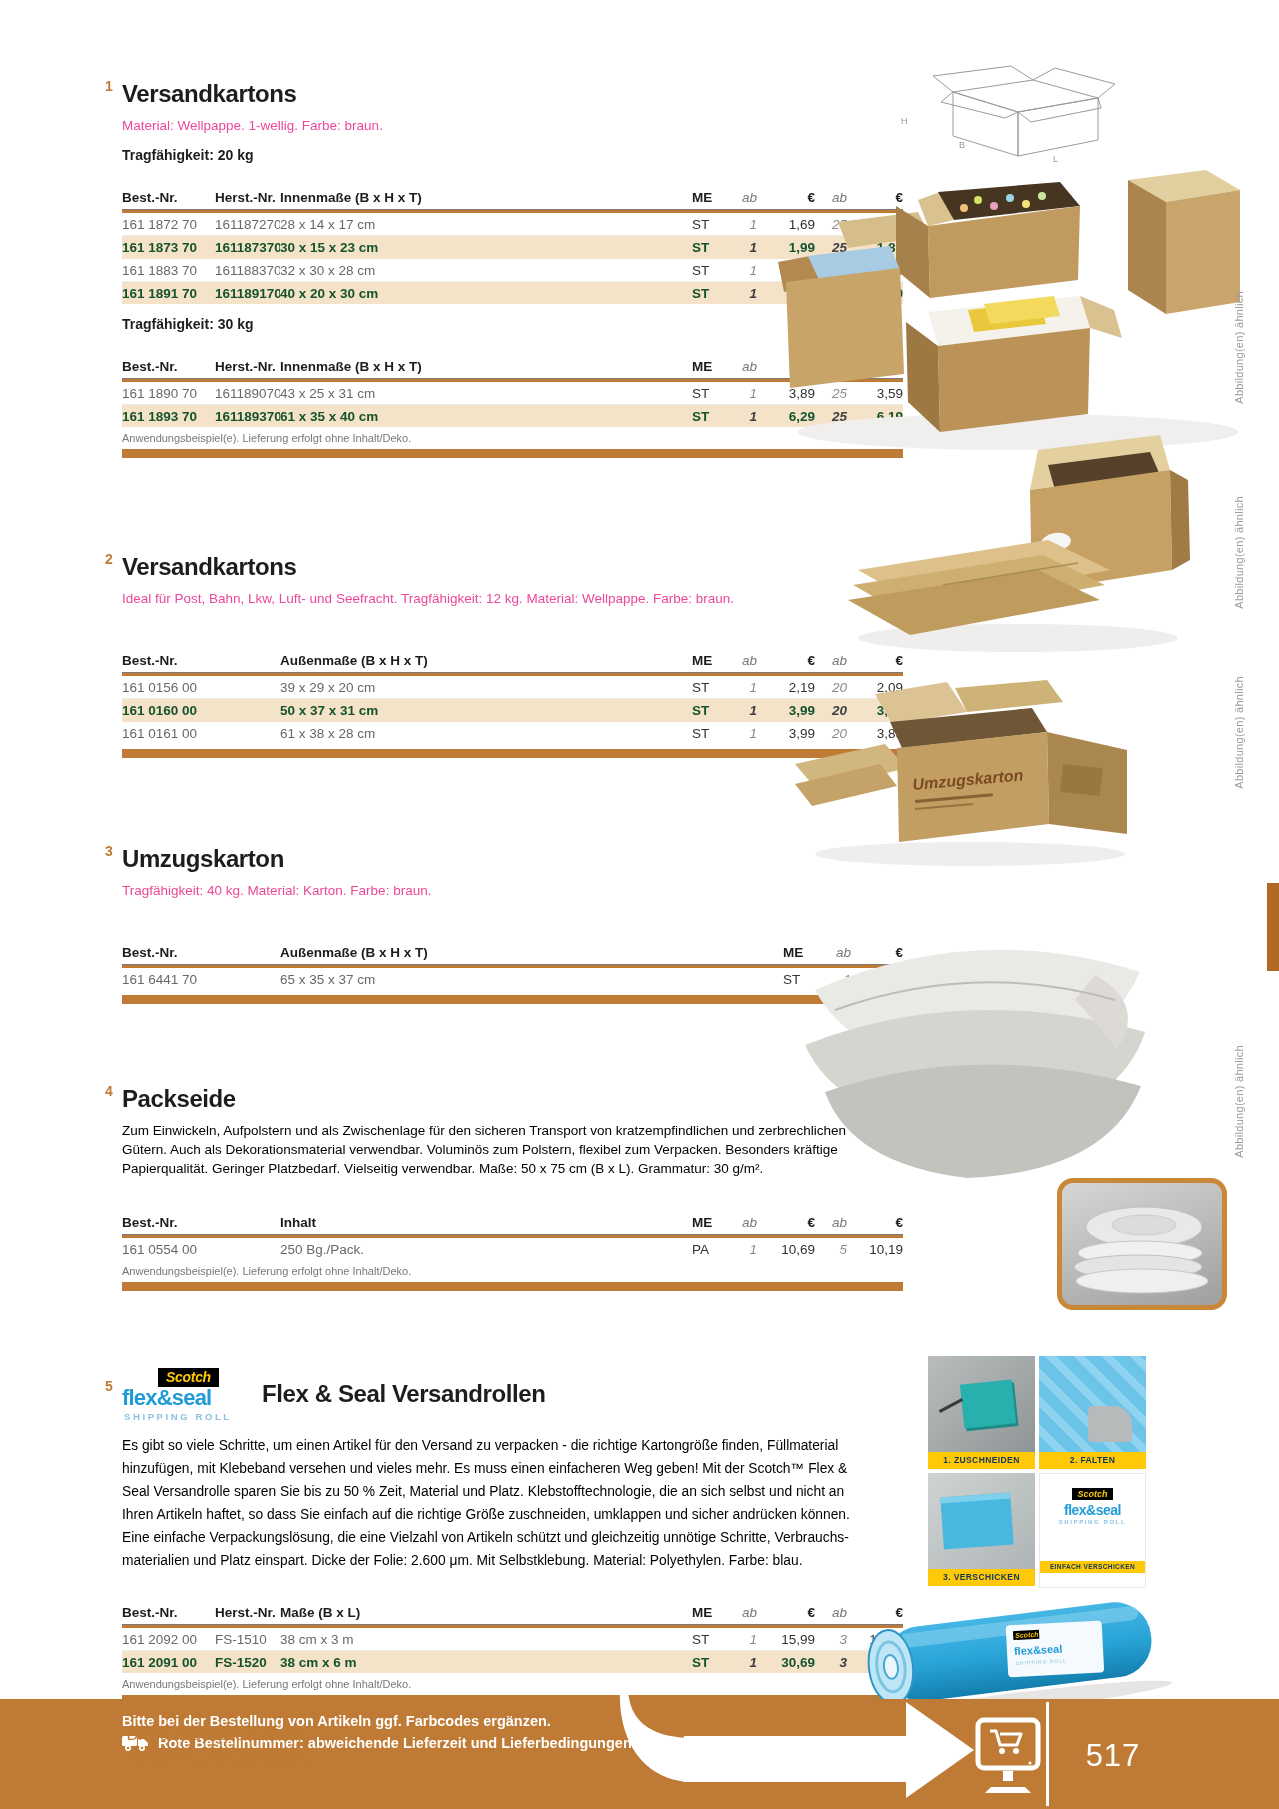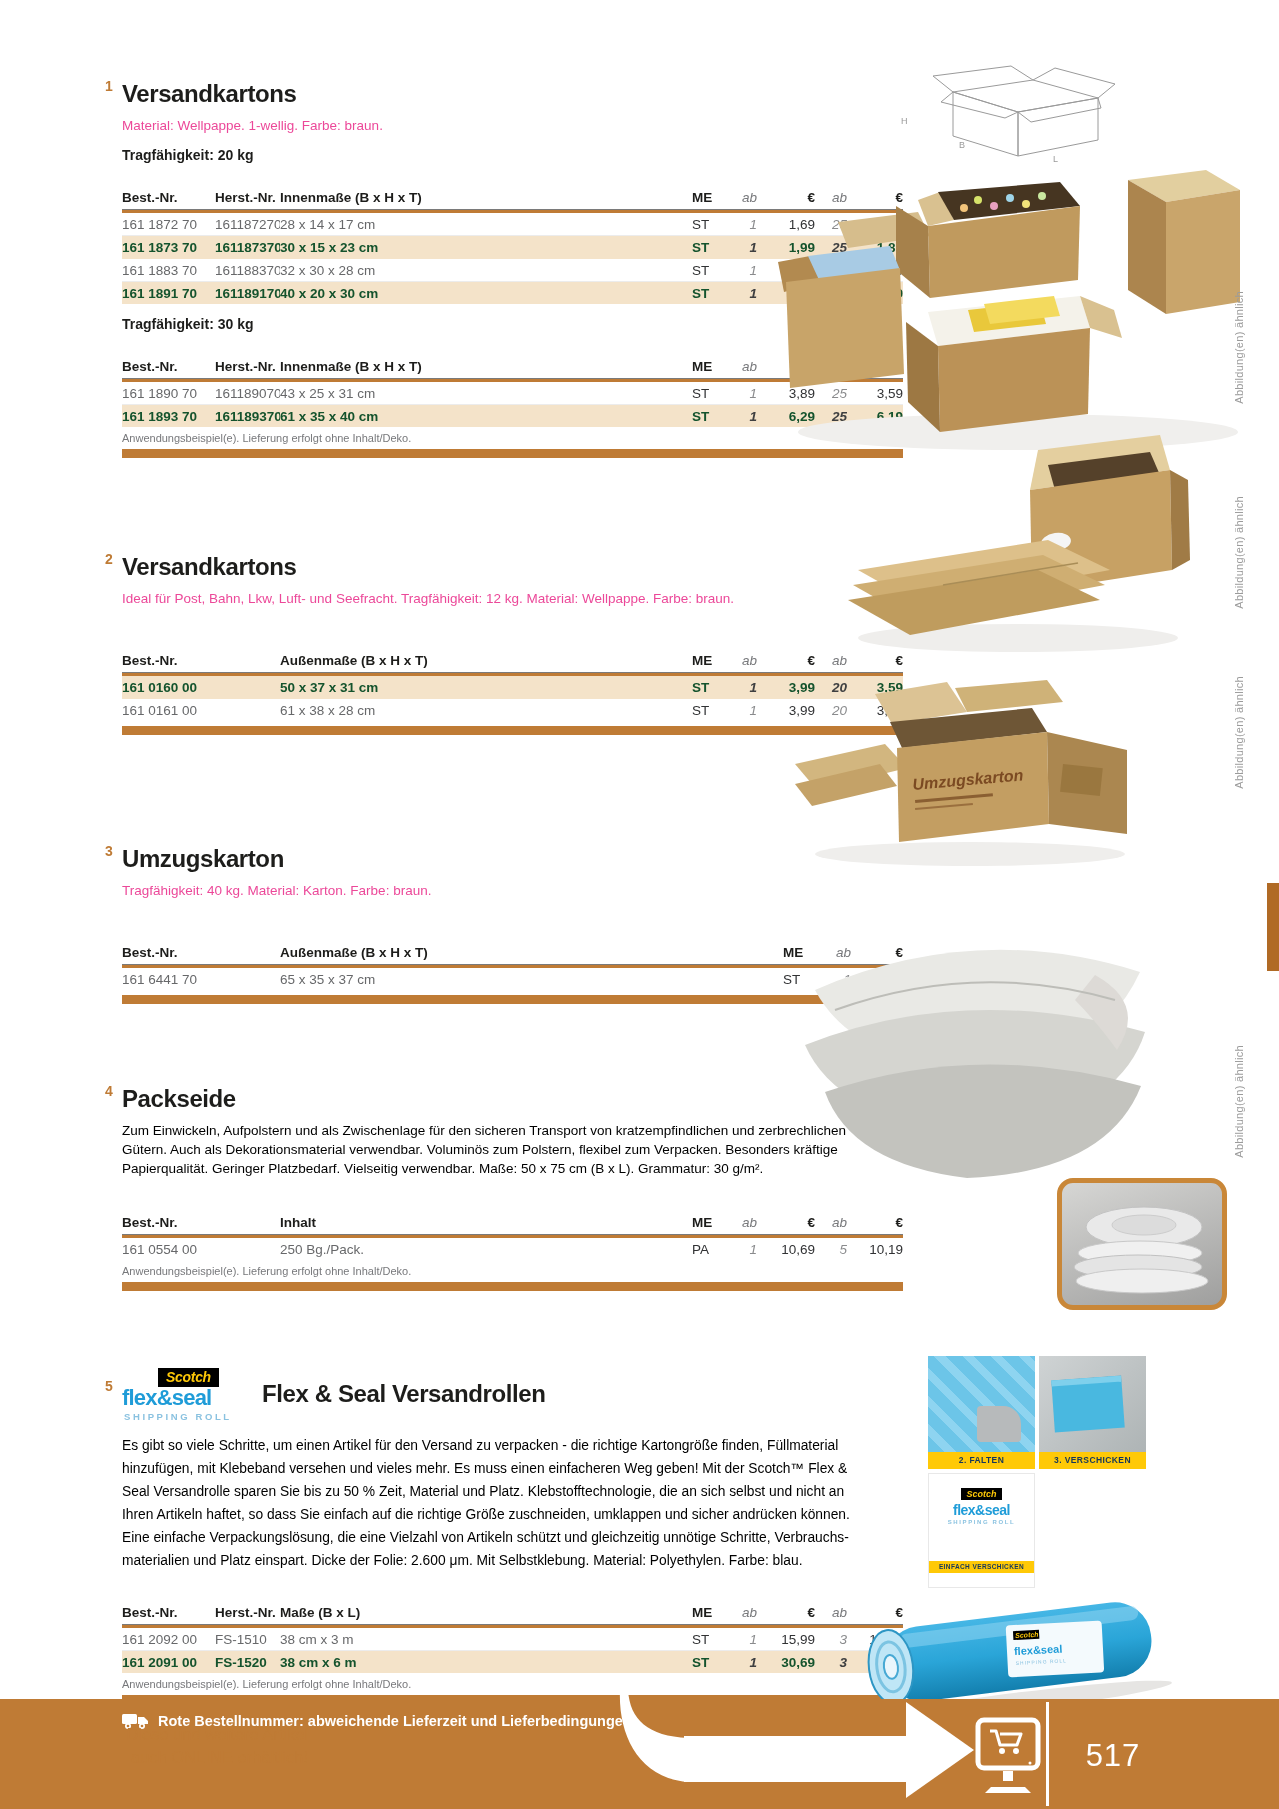--- a/index.html
+++ b/index.html
@@ -233,20 +233,29 @@
               <th class="">Best.-Nr.</th>
               <th class="">Außenmaße (B x H x T)</th>
               <th class="d">ME</th>
               <th class="r i">ab</th>
               <th class="r d">€</th>
               <th class="r i">ab</th>
               <th class="r d">€</th>
             </tr>
           </thead>
           <tbody>
+            <tr>
+              <td class="">161 0156 00</td>
+              <td class="">39 x 29 x 20 cm</td>
+              <td class="d">ST</td>
+              <td class="r i">1</td>
+              <td class="r d">2,19</td>
+              <td class="r i">20</td>
+              <td class="r d">2,09</td>
+            </tr>
             <tr class="hl">
               <td class="">161 0160 00</td>
               <td class="">50 x 37 x 31 cm</td>
               <td class="d">ST</td>
               <td class="r i">1</td>
               <td class="r d">3,99</td>
               <td class="r i">20</td>
               <td class="r d">3,59</td>
             </tr>
             <tr>
@@ -505,20 +514,27 @@
     <svg width="160" height="122" viewBox="0 0 160 122">
       <ellipse cx="82" cy="44" rx="58" ry="20" fill="#e9e9e9" stroke="#c2c2c2"></ellipse>
       <ellipse cx="82" cy="42" rx="32" ry="10" fill="#dcdcdc" stroke="#cccccc"></ellipse>
       <ellipse cx="78" cy="70" rx="62" ry="12" fill="#f0f0f0" stroke="#c8c8c8"></ellipse>
       <ellipse cx="76" cy="84" rx="64" ry="12" fill="#e4e4e4" stroke="#c0c0c0"></ellipse>
       <ellipse cx="80" cy="98" rx="66" ry="12" fill="#efefef" stroke="#c8c8c8"></ellipse>
     </svg>
   </div>
 
   <div class="tiles">
+    <div class="tile">
+      <div class="tphoto t1">
+          <div class="book"></div>
+          <div class="scis"></div>
+        </div>
+      <div class="cap">1. ZUSCHNEIDEN</div>
+    </div>
     <div class="tile">
       <div class="tphoto t2">
           <div class="fold"></div>
         </div>
       <div class="cap">2. FALTEN</div>
     </div>
     <div class="tile">
       <div class="tphoto t3">
           <div class="pkg"></div>
         </div>
@@ -561,20 +577,21 @@
 
   <span class="side" style="top:291px">Abbildung(en) ähnlich</span>
   <span class="side" style="top:496px">Abbildung(en) ähnlich</span>
   <span class="side" style="top:676px">Abbildung(en) ähnlich</span>
   <span class="side" style="top:1045px">Abbildung(en) ähnlich</span>
 
   <div class="edge-tab"></div>
 
   <div class="footer">
     <div class="flines">
+      <div>Bitte bei der Bestellung von Artikeln ggf. Farbcodes ergänzen.</div>
       <div class="fline4">
         <svg width="28" height="18" viewBox="0 0 28 18">
           <rect x="0" y="2" width="15" height="10" rx="1.5" fill="#fff"></rect>
           <path d="M16,5 h6 l4,4 v3 h-10 z" fill="#fff"></path>
           <circle cx="6" cy="14" r="3" fill="#fff"></circle>
             <circle cx="6" cy="14" r="1.3" fill="#bf7b35"></circle>
           <circle cx="20" cy="14" r="3" fill="#fff"></circle>
             <circle cx="20" cy="14" r="1.3" fill="#bf7b35"></circle>
         </svg>
         <span>Rote Bestellnummer: abweichende Lieferzeit und Lieferbedingungen.</span>

